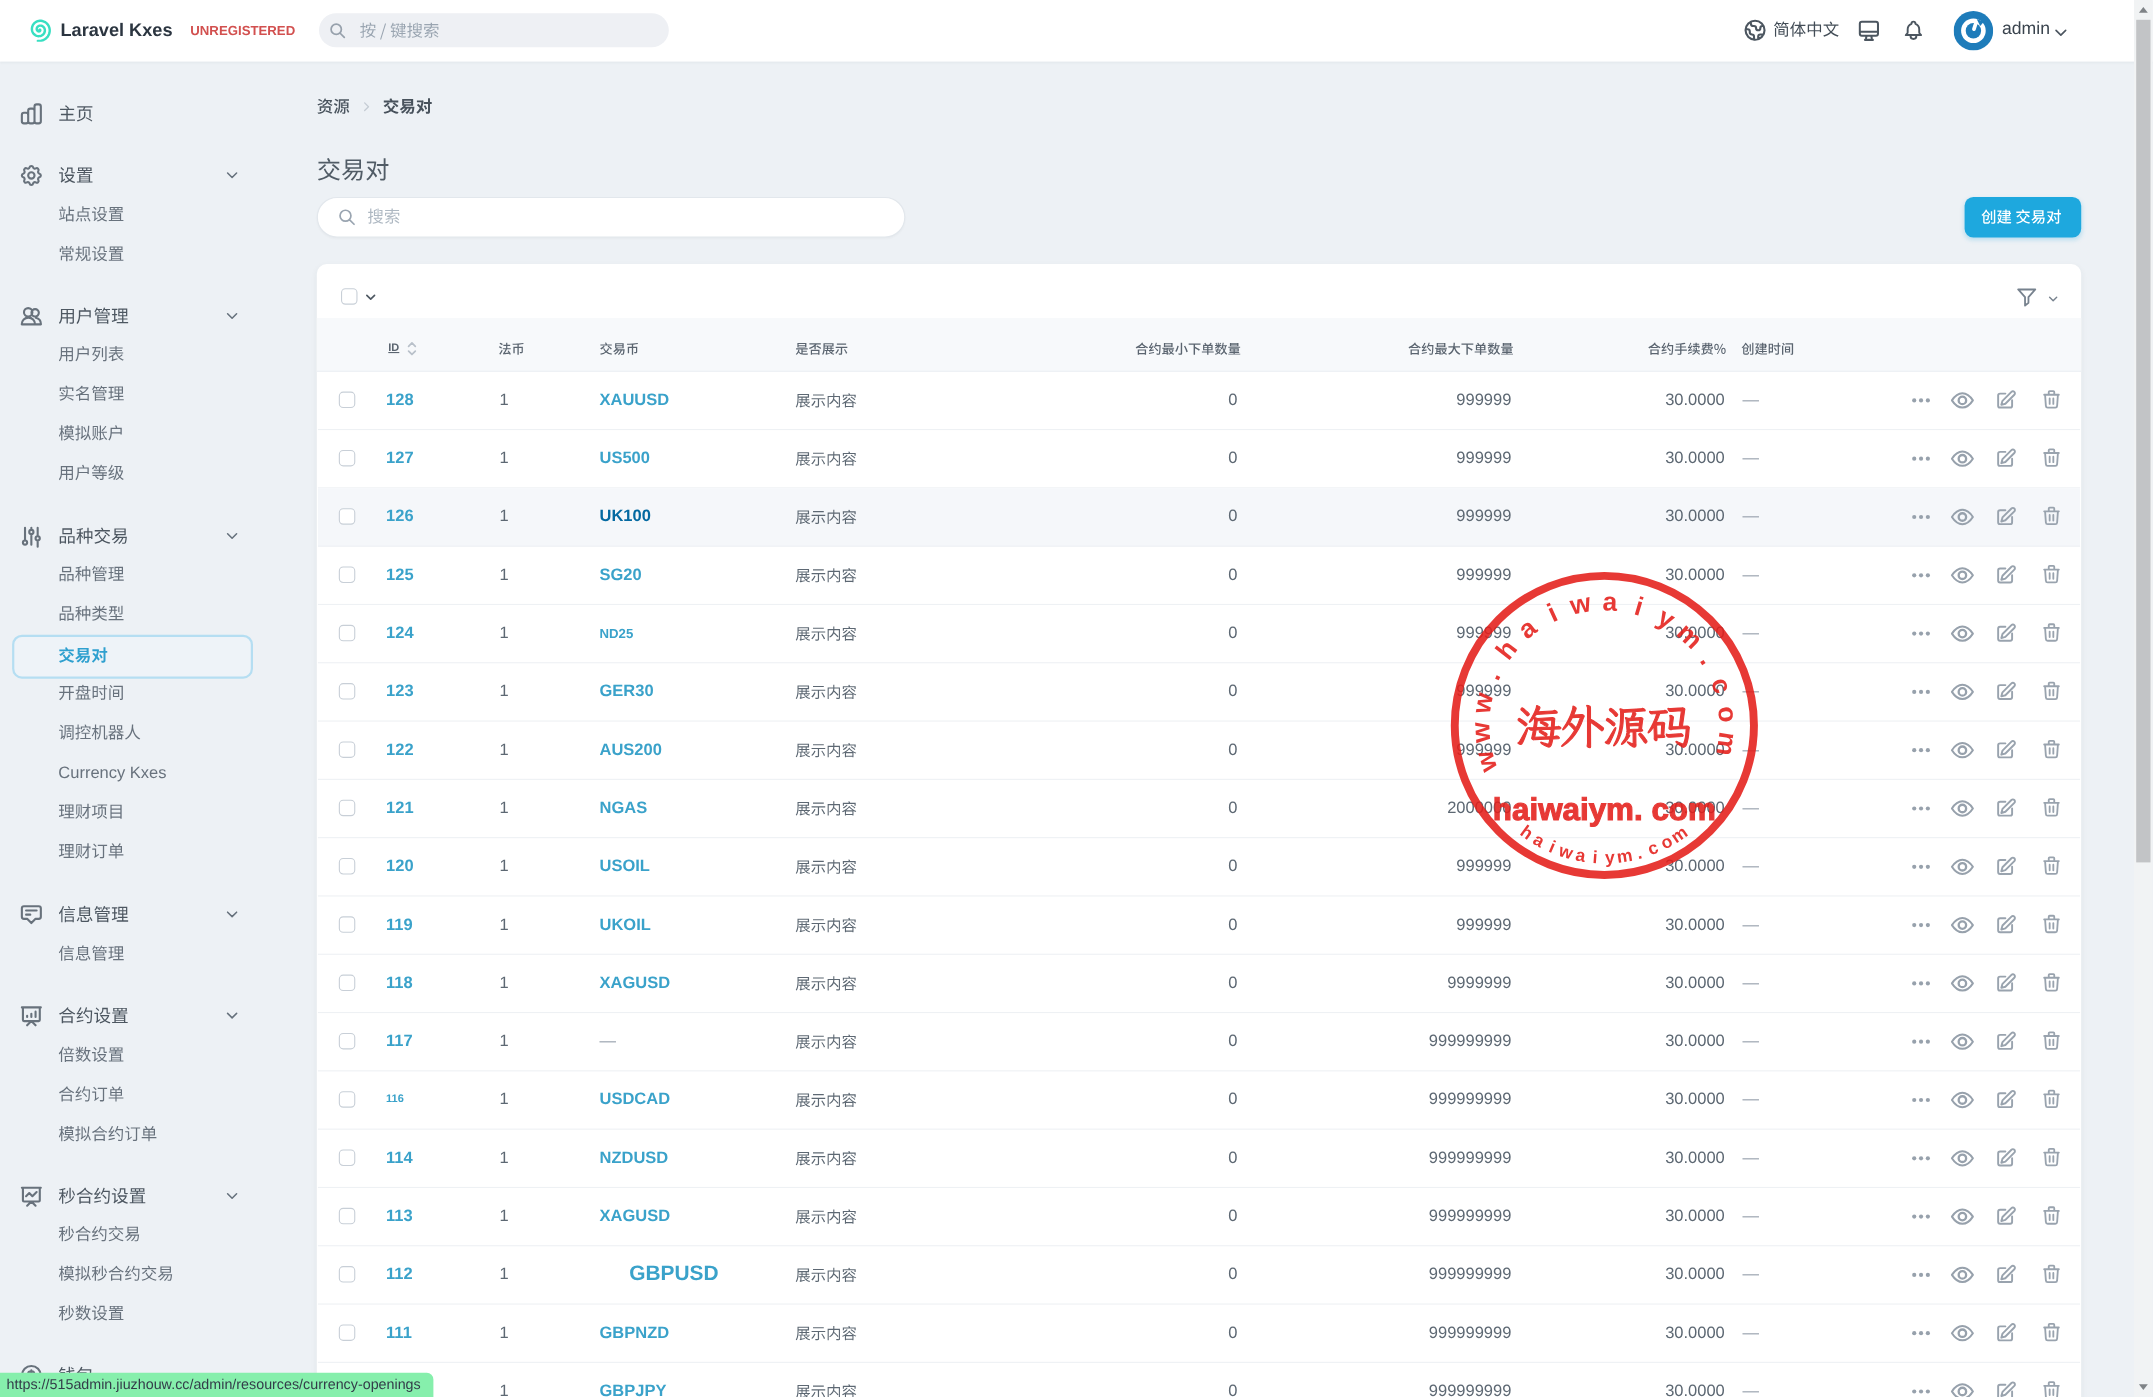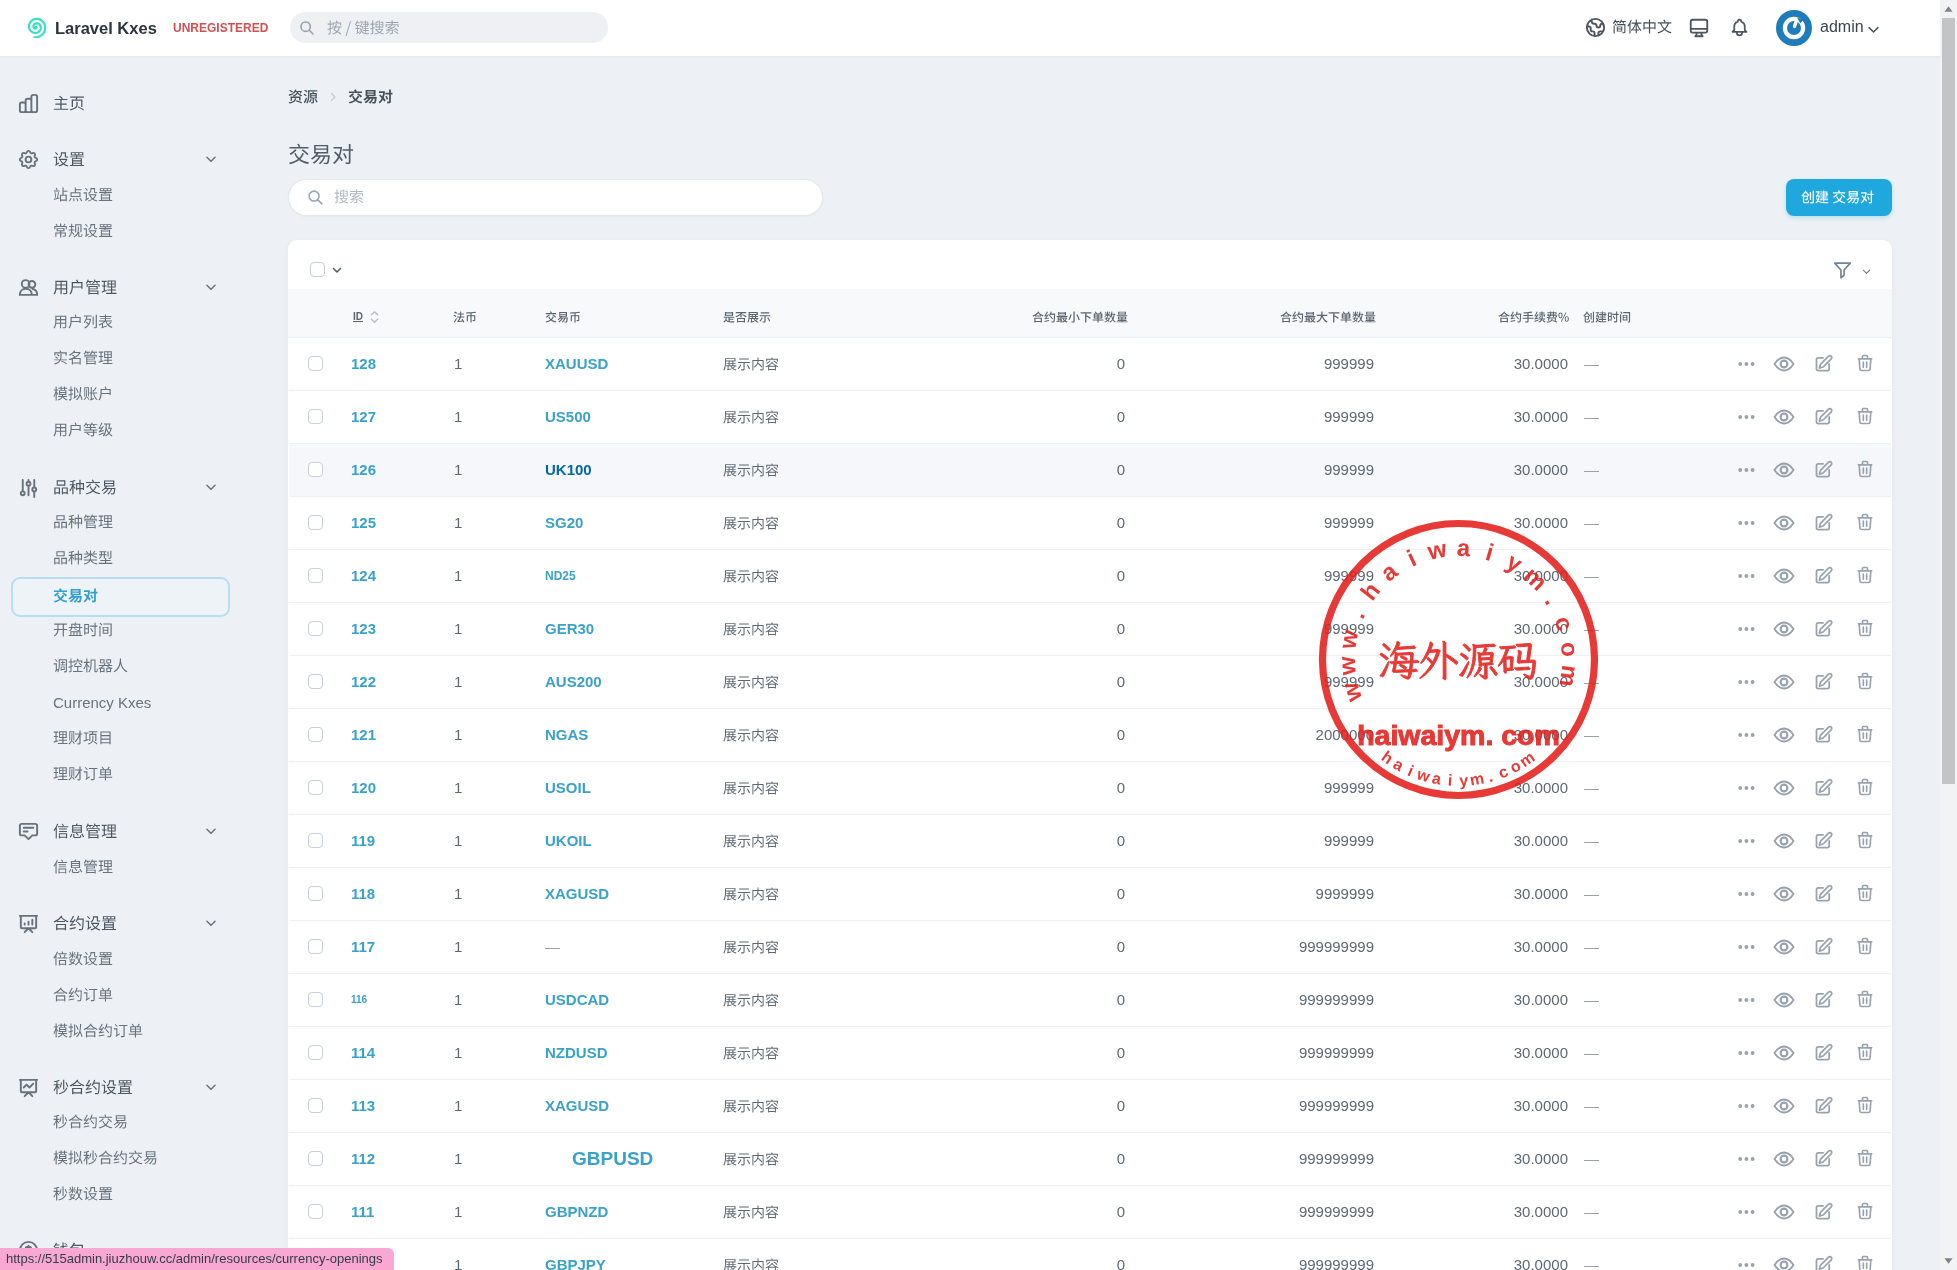--- a/index.html
+++ b/index.html
@@ -802,12 +802,12 @@
     <text x="0" y="0" transform="translate(1526.9,759.3) rotate(-34.4)" text-anchor="middle" dominant-baseline="central" font-family="Liberation Sans" font-size="16" font-weight="700" fill="#e41e1a">m</text>
   </svg>
 <div class="abs" style="left:1940px;top:0;width:17px;height:1270px;background:#f1f3f4"></div>
 <div class="abs" style="left:1942px;top:18px;width:13px;height:766px;background:#c2c4c6"></div>
 <svg class="abs" style="left:1944px;top:5px" width="9" height="8" viewBox="0 0 10 8">
     <path d="M5 1L9.5 7H.5z" fill="#7f8387"></path>
   </svg>
 <svg class="abs" style="left:1944px;top:1257px" width="9" height="8" viewBox="0 0 10 8">
     <path d="M5 7L9.5 1H.5z" fill="#7f8387"></path>
   </svg>
-<div class="abs" style="left:0;top:1248px;width:394px;height:22px;background:#f9a8d4;border-top-right-radius:6px;font-size:13px;line-height:21px;color:#333d49;padding-left:6px;white-space:nowrap;overflow:hidden">https://515admin.jiuzhouw.cc/admin/resources/currency-openings</div>
+<div class="abs" style="left:0;top:1248px;width:394px;height:22px;background:#86efac;border-top-right-radius:6px;font-size:13px;line-height:21px;color:#333d49;padding-left:6px;white-space:nowrap;overflow:hidden">https://515admin.jiuzhouw.cc/admin/resources/currency-openings</div>
 </body></html>

